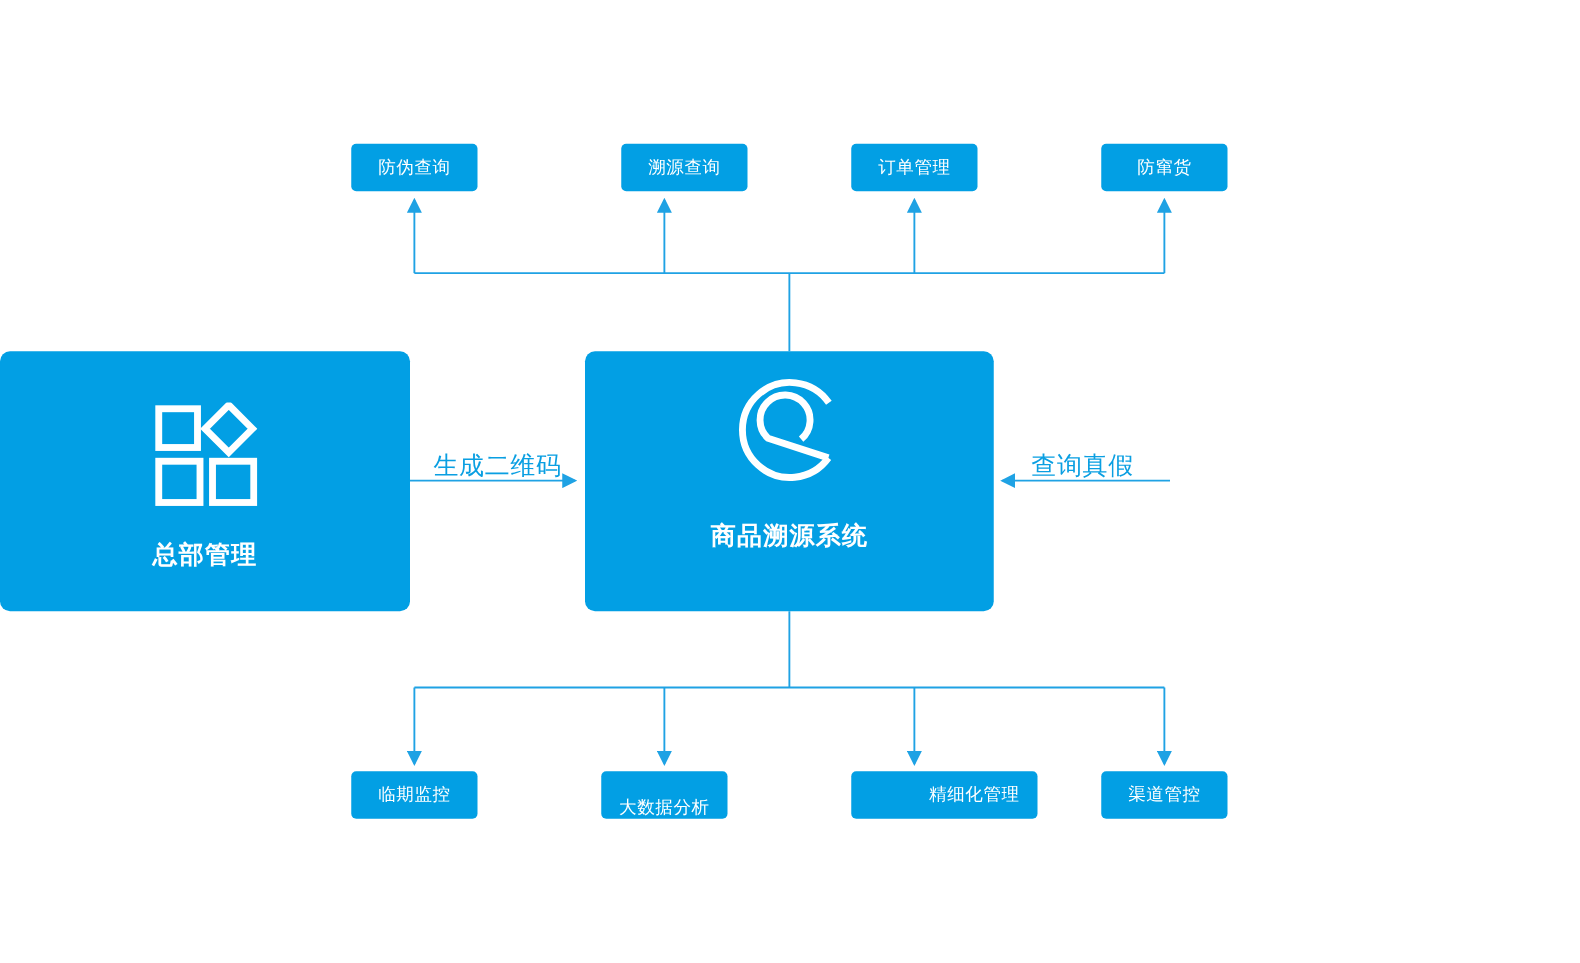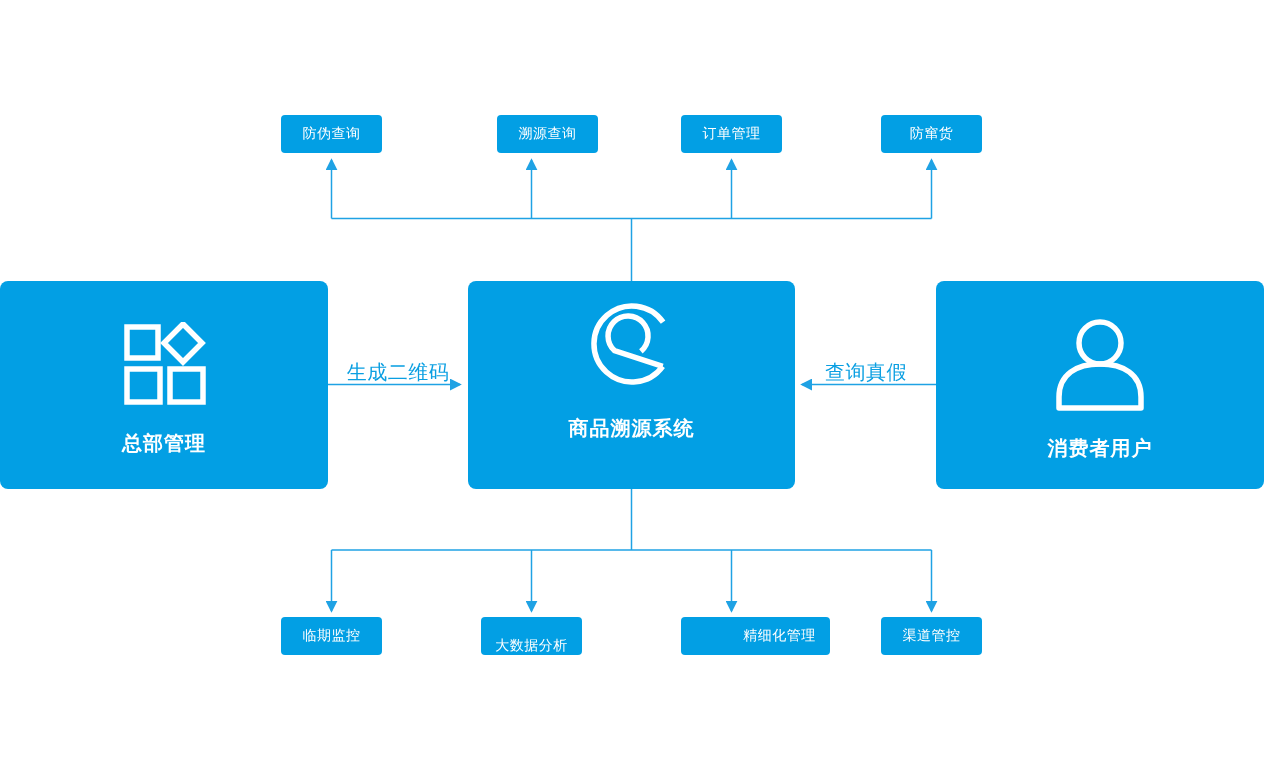--- a/index.html
+++ b/index.html
@@ -132,24 +132,17 @@
   </div>
 
   <div class="big-node" style="left:468px; width:327px; padding-top:16px;">
     <svg class="icon-wrap" width="94" height="94" viewBox="0 0 94 94" fill="none" stroke="#ffffff" stroke-width="5.5" stroke-linejoin="miter">
       <path d="M78.1 25.2 A38 38 0 1 0 77.7 69.3"></path>
       <path d="M77.7 69.3 L29.4 53.6 A20 20 0 1 1 55.9 54.3"></path>
     </svg>
     <div class="node-label">商品溯源系统</div>
   </div>
 
-  <div class="big-node" style="left:936px; width:328px; padding-top:38px;">
-    <svg class="icon-wrap" width="100" height="92" viewBox="0 0 100 92" fill="none" stroke="#ffffff" stroke-width="5.5" stroke-linejoin="round">
-      <circle cx="50" cy="24" r="21"></circle>
-      <path d="M9 89 L9 78 C9 55 27 45 50 45 C73 45 91 55 91 78 L91 89 Z"></path>
-    </svg>
-    <div class="node-label">消费者用户</div>
-  </div>
 
   <div class="edge-label" style="left:398px; top:359px;">生成二维码</div>
   <div class="edge-label" style="left:866px; top:359px;">查询真假</div>
 
 </div>
 
 </body></html>

